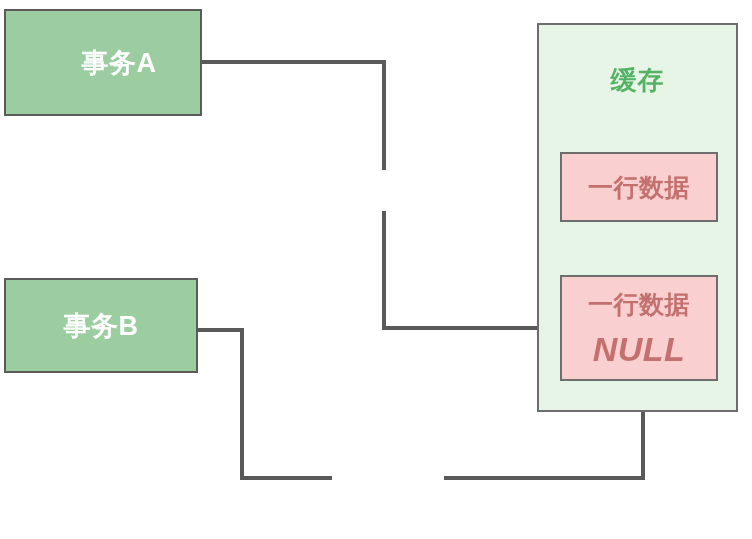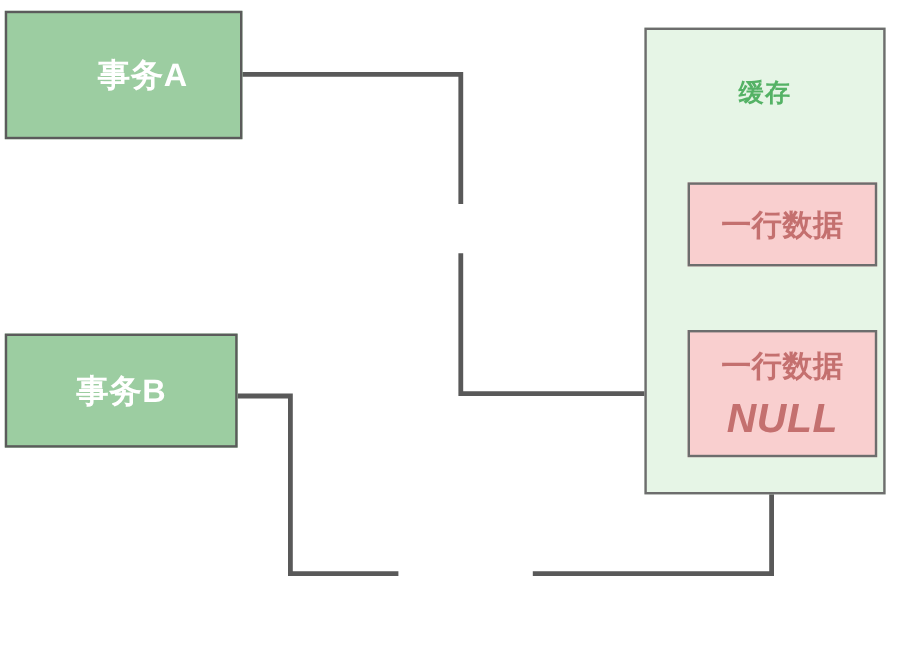--- a/index.html
+++ b/index.html
@@ -39,41 +39,40 @@
     font-weight: bold;
     letter-spacing: 0.5px;
   }
   .cache-box {
     background: #e6f5e6;
     border: 2px solid #6d6d6d;
     justify-content: flex-start;
   }
   .cache-title {
     color: #54b265;
-    font-size: 21px;
+    font-size: 26px;
     font-weight: bold;
     margin-top: 38px;
     letter-spacing: 1px;
     text-align: right;
   }
   .row-box {
     position: absolute;
     box-sizing: border-box;
     background: #f9cfcf;
     border: 2px solid #6d6d6d;
     color: #c4706f;
     font-size: 25px;
     font-weight: bold;
     display: flex;
     flex-direction: column;
     align-items: center;
     justify-content: center;
     text-align: center;
     letter-spacing: 0.5px;
-    margin-left: 13px;
   }
   .row-box .line2 {
     margin-top: 9px;
     font-size: 34px;
     font-style: italic;
   }
   .edge-label {
     position: absolute;
     color: #222222;
     font-size: 22px;

